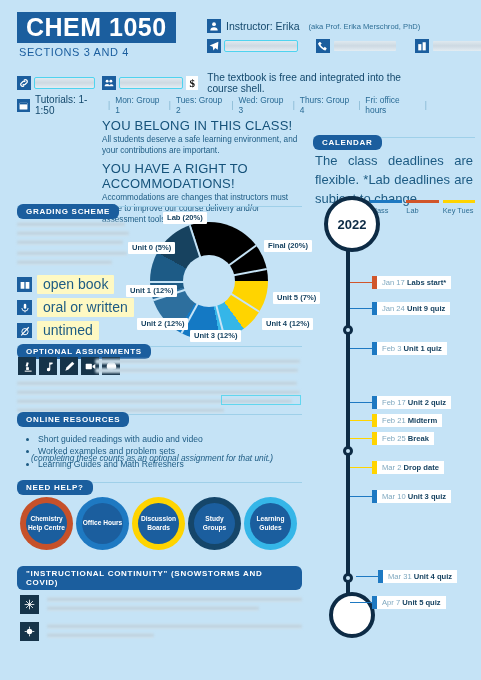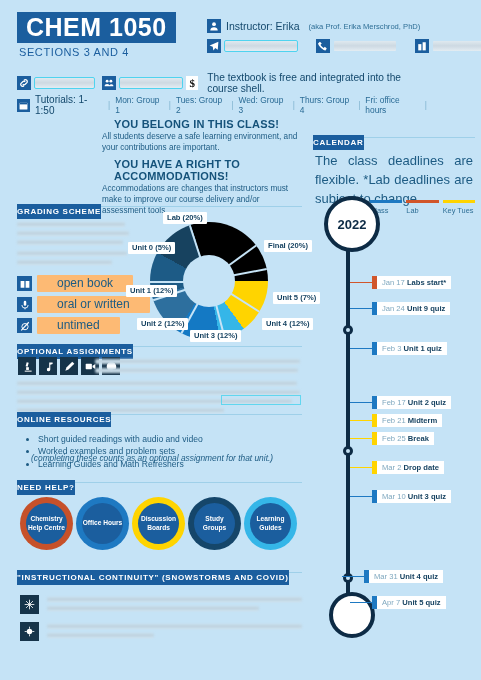--- a/index.html
+++ b/index.html
@@ -46,34 +46,34 @@
   .tut-item{font-size:8.4px;color:#2a6b95;}
   .tut-sep{font-size:8.4px;color:#7fb2cf;}
 
   
   .welcome-badge{position:absolute;left:25px;top:117px;width:70px;height:70px;border-radius:50%;
     background:#ffd400;display:flex;align-items:center;justify-content:center;}
   .welcome-inner{width:56px;height:56px;border-radius:50%;background:#1b5e9e;color:#fff;
     display:flex;align-items:center;justify-content:center;text-align:center;
     font-size:8.2px;font-weight:bold;letter-spacing:.3px;line-height:1.35;text-transform:uppercase;}
   .welcome-text{position:absolute;left:102px;top:118px;width:198px;}
-  .wt-head{font-size:11px;font-weight:bold;color:#15527a;letter-spacing:.2px;text-transform:uppercase;margin-left:12px;}
+  .wt-head{font-size:13px;font-weight:normal;color:#15527a;letter-spacing:.2px;text-transform:uppercase;}
   .wt-body{font-size:8.2px;color:#1d5b83;line-height:1.35;margin:1px 0 5px;}
 
   
   .sec{position:absolute;}
   .sec-rule{position:absolute;height:1px;background:#9fd0e9;}
   .sec-title{display:inline-block;background:#1b5e9e;color:#fff;font-size:8px;font-weight:bold;
-    letter-spacing:.7px;padding:3px 0;text-transform:uppercase;}
+    letter-spacing:.7px;padding:3px 9px;text-transform:uppercase;border-radius:6px;}
 
   
   .blur-line{background:linear-gradient(180deg,#cfe0ea 0%,#b9cfdd 50%,#d8e7f0 100%);
     height:5px;border-radius:2px;filter:blur(1.1px);margin-bottom:4px;}
   .legend-row{display:flex;align-items:center;gap:5px;margin-bottom:4px;}
-  .legend-label{background:#fdba74;color:#1d5b83;font-size:12px;padding:1px 20px 2px;border-radius:1px;}
+  .legend-label{background:#fef9c3;color:#1d5b83;font-size:14px;padding:1px 6px 2px;border-radius:1px;}
 
   
   .donut-wrap{position:absolute;left:150px;top:222px;width:118px;height:118px;}
   .donut{width:118px;height:118px;border-radius:50%;}
   .donut::after{content:"";position:absolute;left:50%;top:50%;width:52px;height:52px;
     transform:translate(-50%,-50%);background:#c5e3f6;border-radius:50%;}
   .slice-label{position:absolute;background:#fff;border-radius:1px;padding:1px 4px 2px;
     font-size:7.6px;font-weight:bold;color:#123f5e;white-space:nowrap;}
 
   
@@ -452,21 +452,21 @@
       <div class="ev" style="left: 350px; top: 461px; justify-content: space-between;">
         <div class="ev-connect" style="background: rgb(255, 212, 0);"></div>
         <div class="ev-bar" style="background: rgb(255, 212, 0);"></div>
         <div class="ev-pill"><span class="d">Mar 2 </span><span>Drop date</span></div>
       </div>
       <div class="ev" style="left: 350px; top: 490px;">
         <div class="ev-connect" style="background: rgb(30, 121, 194);"></div>
         <div class="ev-bar" style="background: rgb(30, 121, 194);"></div>
         <div class="ev-pill"><span class="d">Mar 10 </span><span>Unit 3 quiz</span></div>
       </div>
-      <div class="ev" style="left: 342px; top: 570px;">
+      <div class="ev" style="left: 356px; top: 570px;">
         <div class="ev-connect" style="background: rgb(30, 121, 194);"></div>
         <div class="ev-bar" style="background: rgb(30, 121, 194);"></div>
         <div class="ev-pill"><span class="d">Mar 31 </span><span>Unit 4 quiz</span></div>
       </div>
       <div class="ev" style="left: 350px; top: 596px;">
         <div class="ev-connect" style="background: rgb(30, 121, 194);"></div>
         <div class="ev-bar" style="background: rgb(30, 121, 194);"></div>
         <div class="ev-pill"><span class="d">Apr 7 </span><span>Unit 5 quiz</span></div>
       </div>
     </div>

